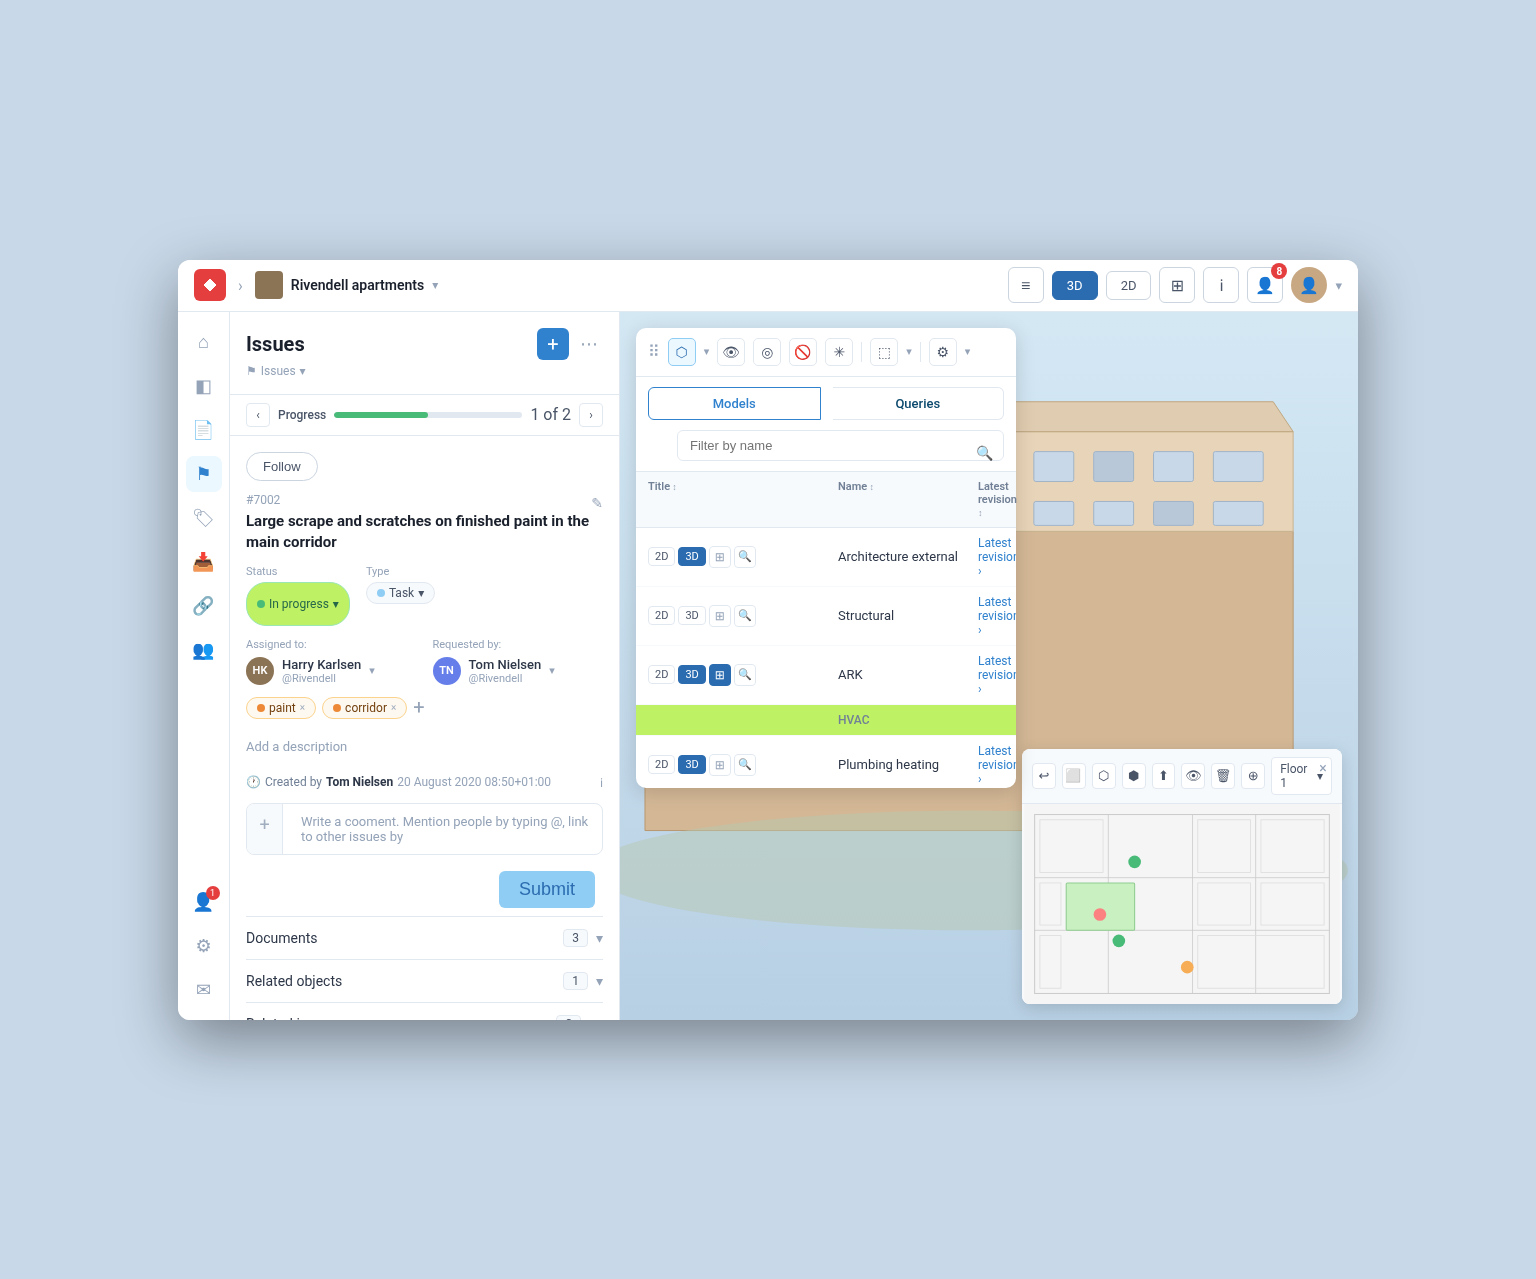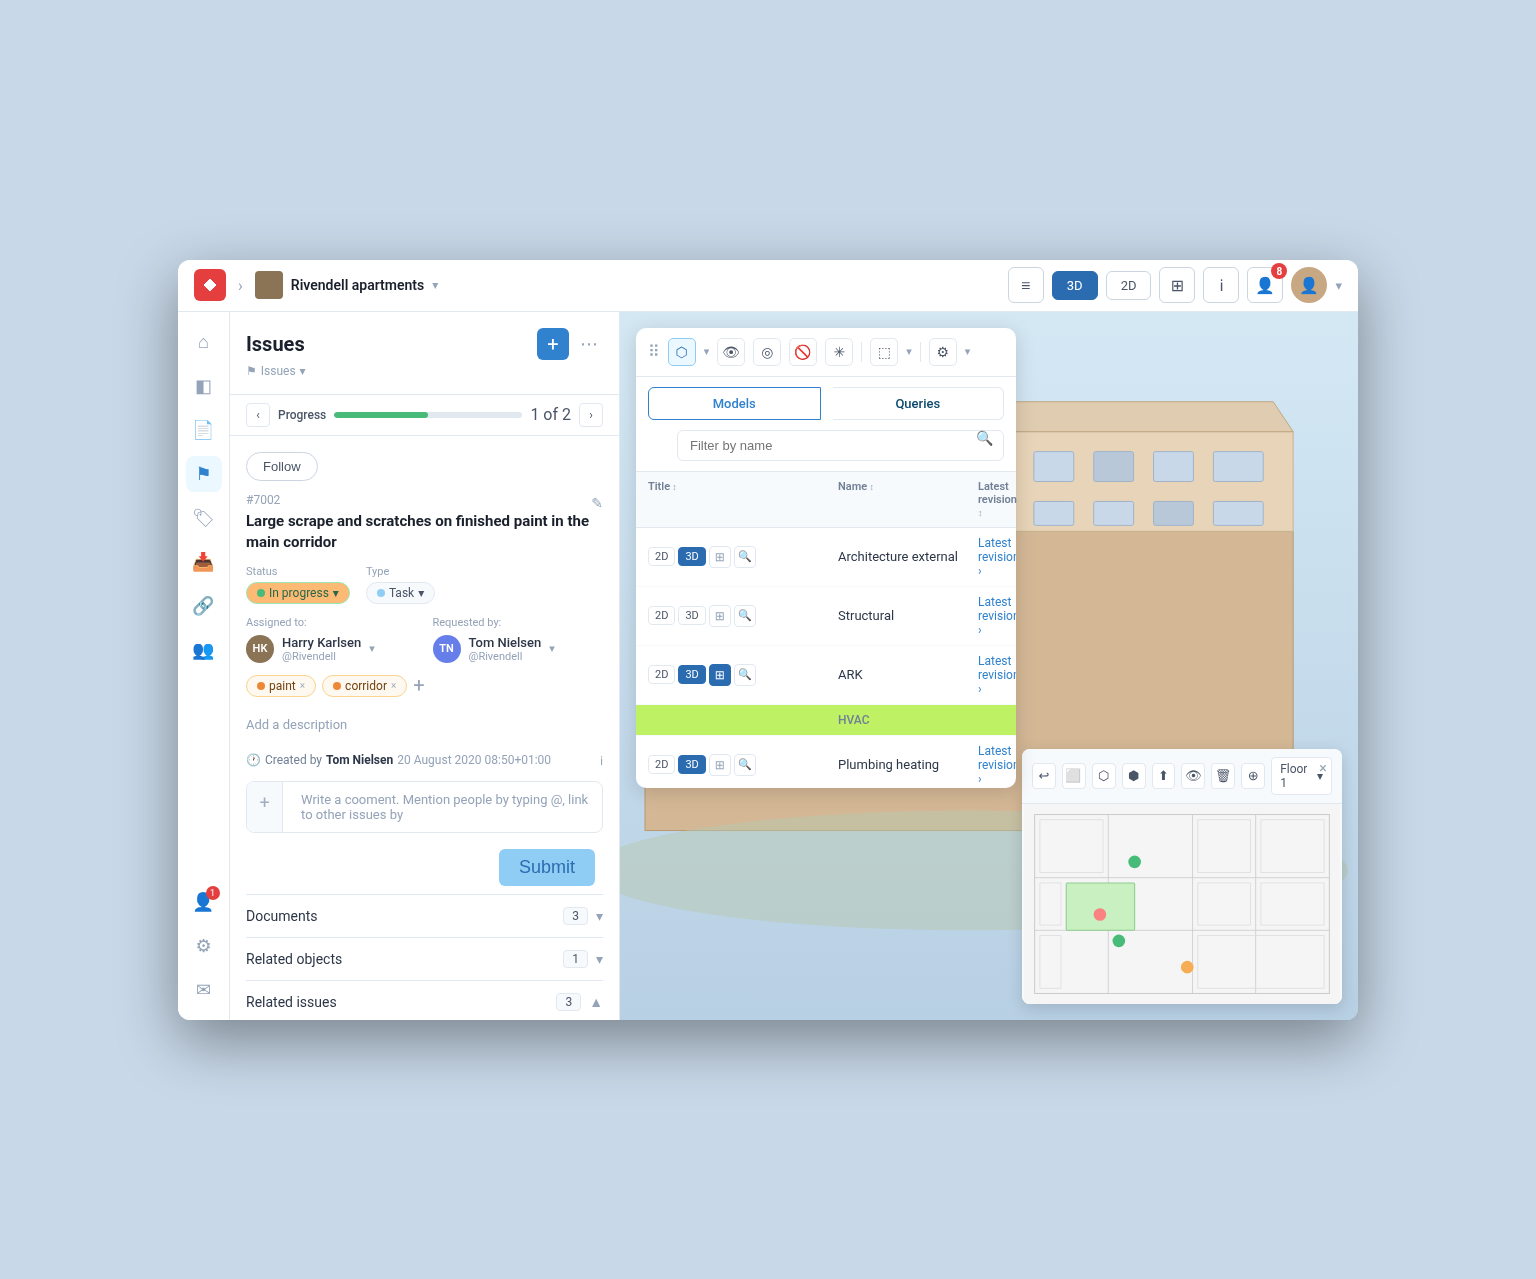--- a/index.html
+++ b/index.html
@@ -371,24 +371,24 @@
       font-size: 11px;
       color: #94a3b8;
       display: block;
       margin-bottom: 4px;
     }
 
     .status-badge {
       display: inline-flex;
       align-items: center;
       gap: 4px;
-      padding: 3px 10px;
+      padding: 14px 10px;
       border-radius: 20px;
       font-size: 12px;
-      background: #fdba74;
+      background: #bef264;
       color: #276749;
       border: 1px solid #9ae6b4;
     }
 
     .status-dot {
       width: 8px;
       height: 8px;
       border-radius: 50%;
       background: #48bb78;
     }
@@ -683,21 +683,21 @@
     }
 
     .models-search {
       padding: 10px 12px;
       border-bottom: 1px solid #e2e8f0;
     }
 
     .search-input-wrap {
       position: relative;
       display: flex;
-      align-items: flex-start;
+      align-items: flex-end;
       padding-left: 29px;
     }
 
     .search-input {
       width: 100%;
       padding: 7px 36px 7px 12px;
       border: 1px solid #e2e8f0;
       border-radius: 6px;
       font-size: 13px;
       color: #94a3b8;

